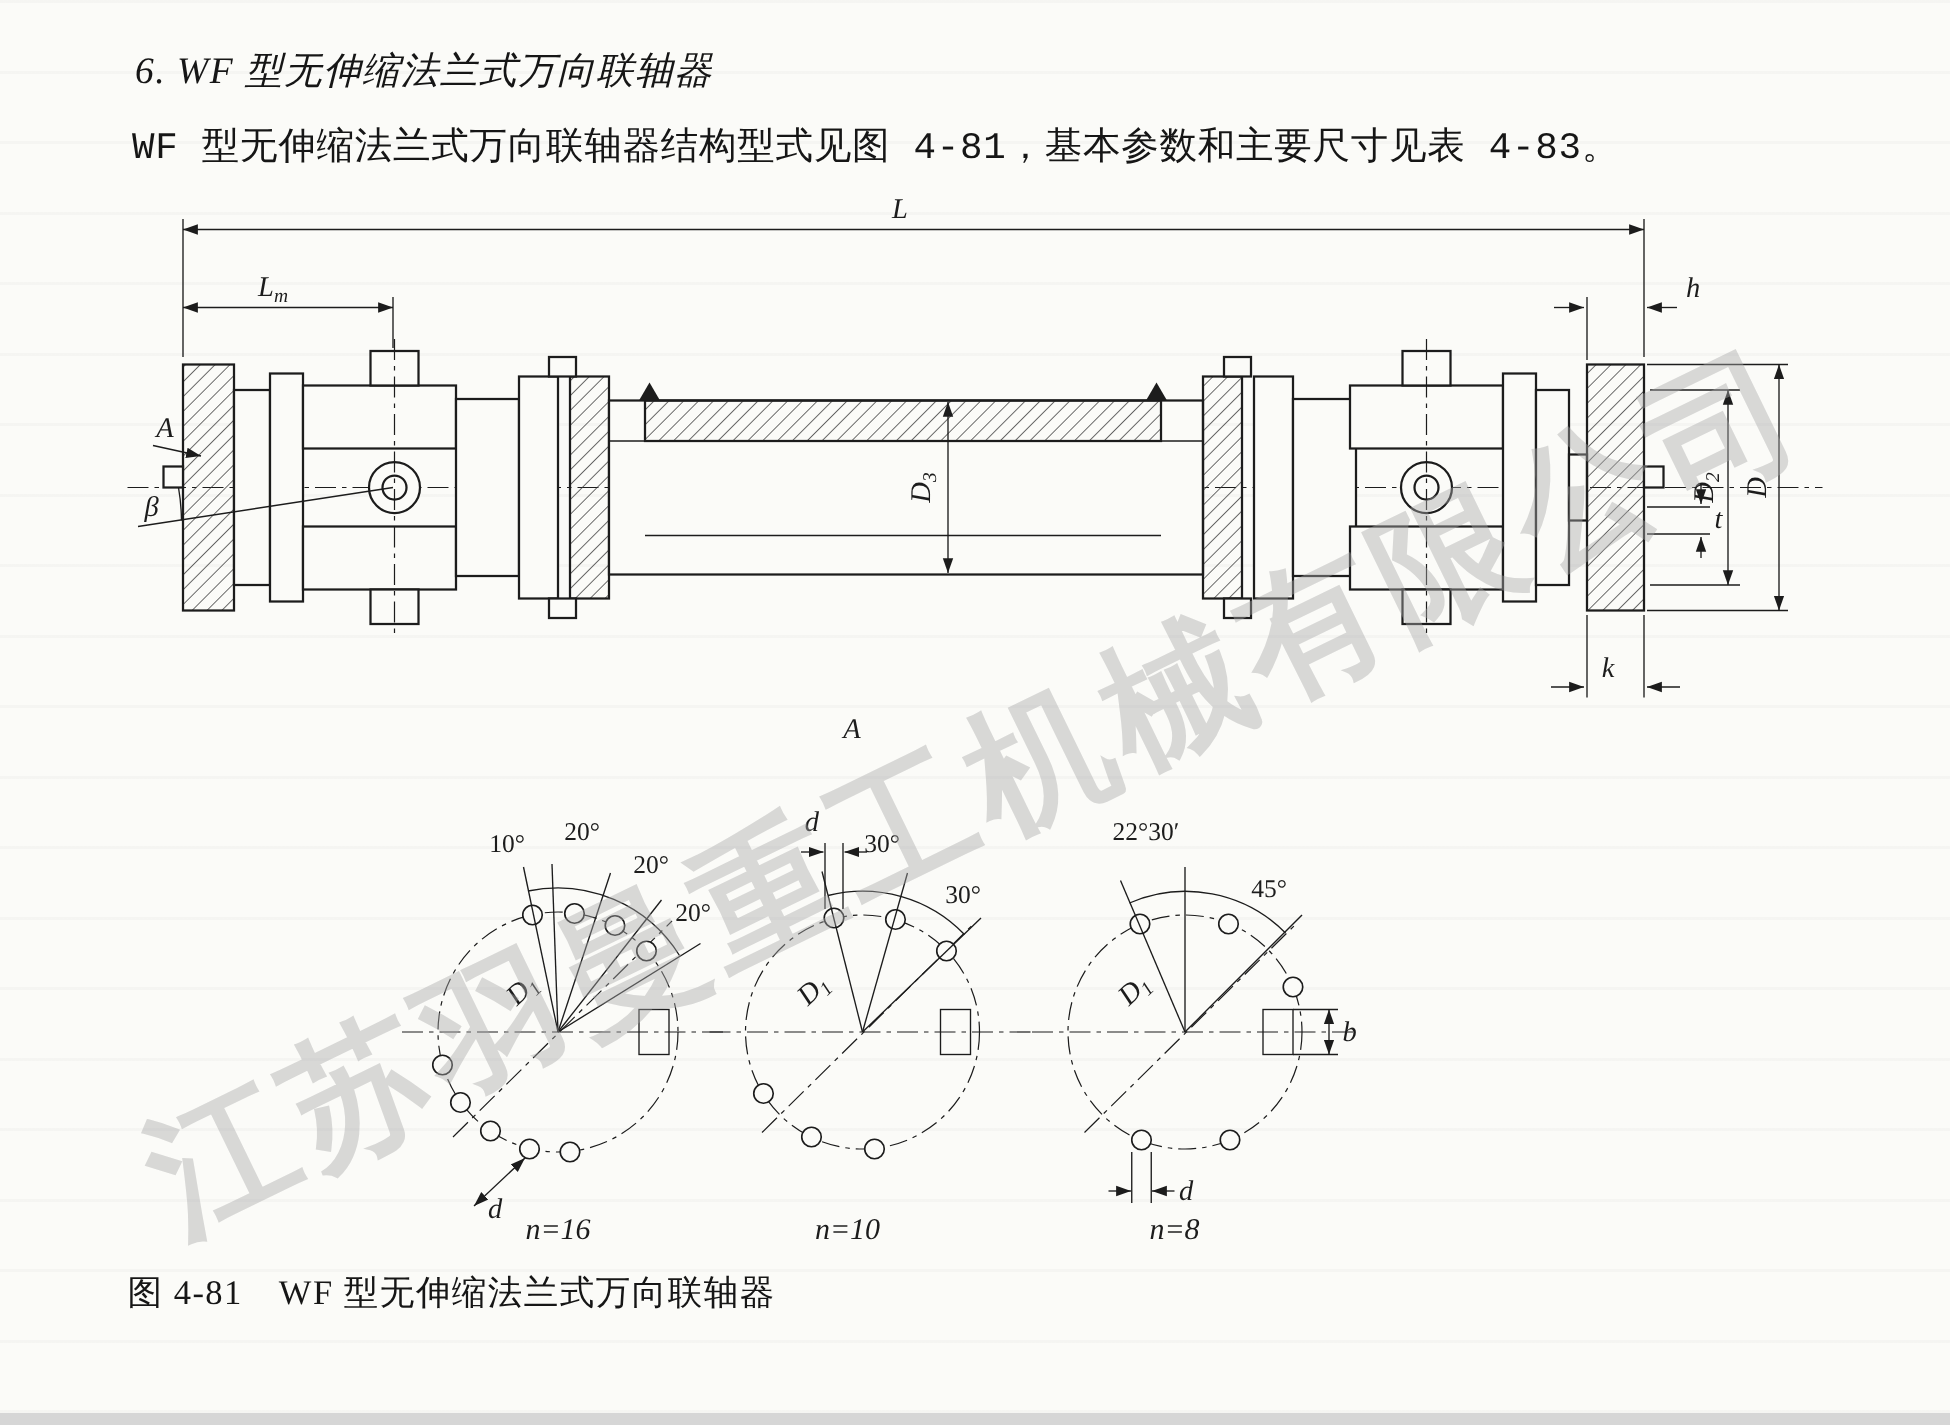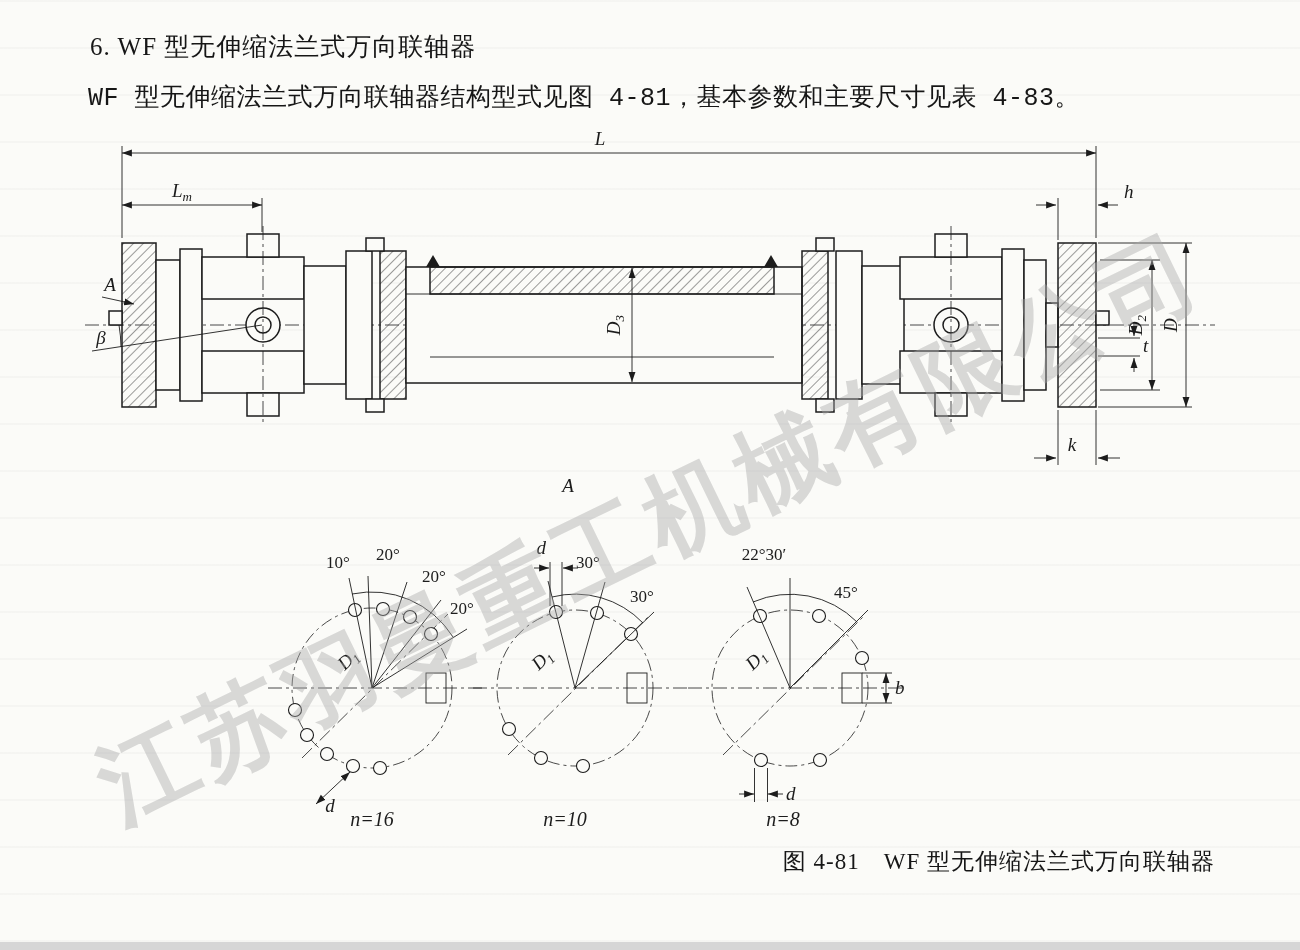--- a/index.html
+++ b/index.html
@@ -5,23 +5,23 @@
   html,body{margin:0;padding:0;}
   body{
     width:1300px;height:950px;position:relative;overflow:hidden;
     background:#fbfbf8;color:#161616;
     font-family:"Liberation Serif","DejaVu Serif",serif;
   }
   .bleed{
     position:absolute;inset:0;pointer-events:none;
     background:repeating-linear-gradient(180deg, rgba(100,100,100,0.04) 0 2px, transparent 2px 47px);
   }
-  .heading{position:absolute;left:90px;top:30px;font-size:25px;letter-spacing:1px;white-space:nowrap;}
+  .heading{position:absolute;left:90px;top:30px;font-size:25px;letter-spacing:1px;white-space:nowrap;font-style:italic;}
   .body-text{position:absolute;left:88px;top:80px;font-size:25px;letter-spacing:0.5px;white-space:nowrap;font-family:Liberation Mono, monospace;}
-  .caption{position:absolute;left:85px;top:846px;width:1130px;text-align:right;font-size:23px;letter-spacing:1px;}
+  .caption{position:absolute;left:85px;top:846px;width:1130px;text-align:left;font-size:23px;letter-spacing:1px;}
   .watermark{
     position:absolute;left:0;top:468px;width:1300px;height:120px;line-height:120px;
     text-align:center;font-size:95px;font-weight:bold;letter-spacing:6px;white-space:nowrap;
     transform:rotate(-26deg);color:#a9a9a9;opacity:0.42;pointer-events:none;z-index:6;
   }
   .scan-strip{position:absolute;left:0;bottom:0;width:1300px;height:8px;background:#d6d6d6;}
   svg{position:absolute;left:0;top:0;z-index:3;}
   svg text{font-family:"Liberation Serif","DejaVu Serif",serif;fill:#1c1c1c;}
   .dim{font-size:19px;font-style:italic;}
   .ang{font-size:17px;}

